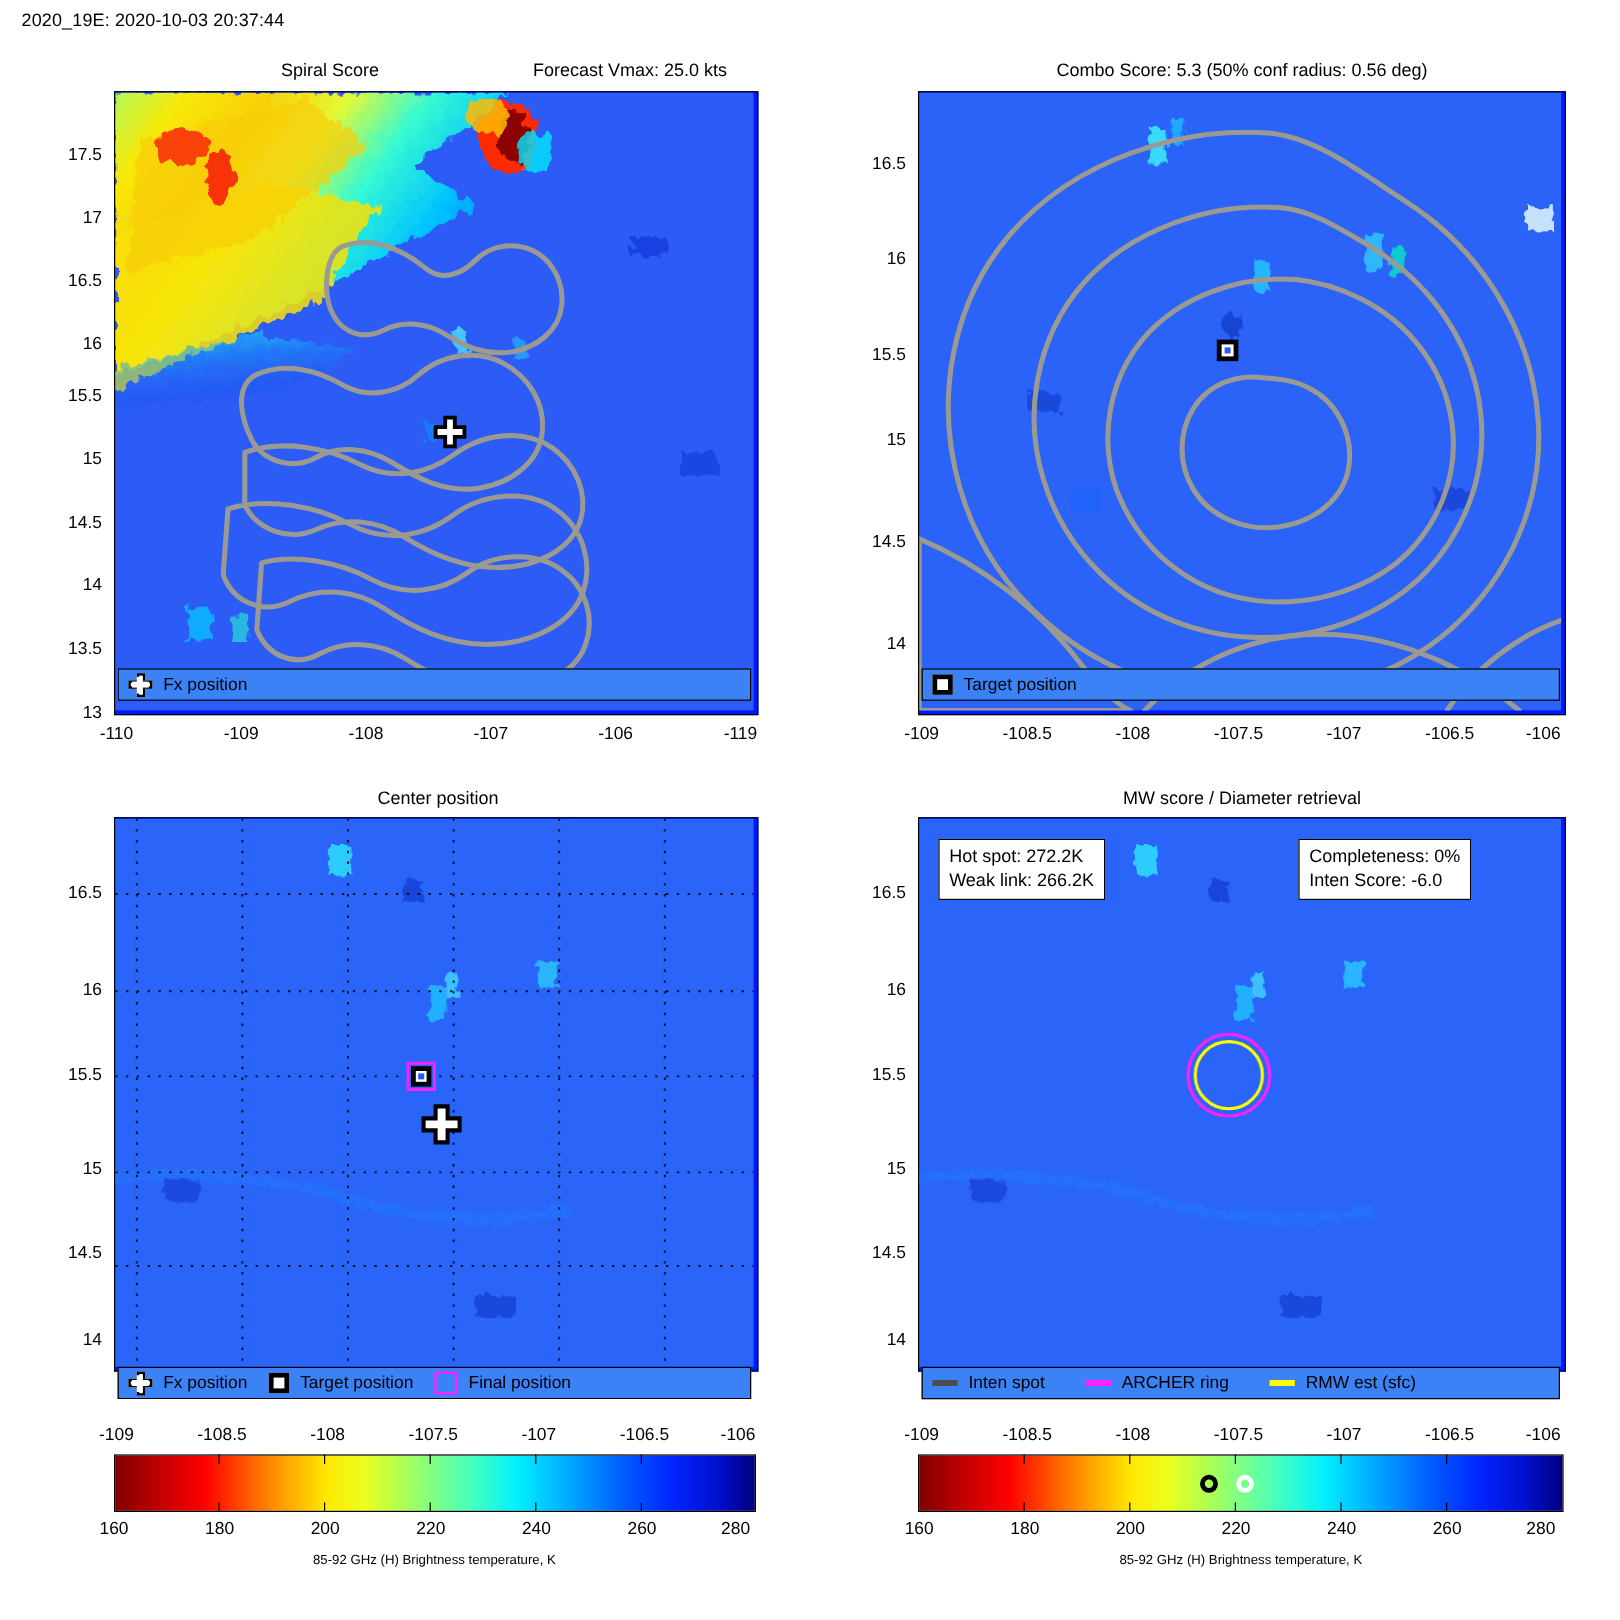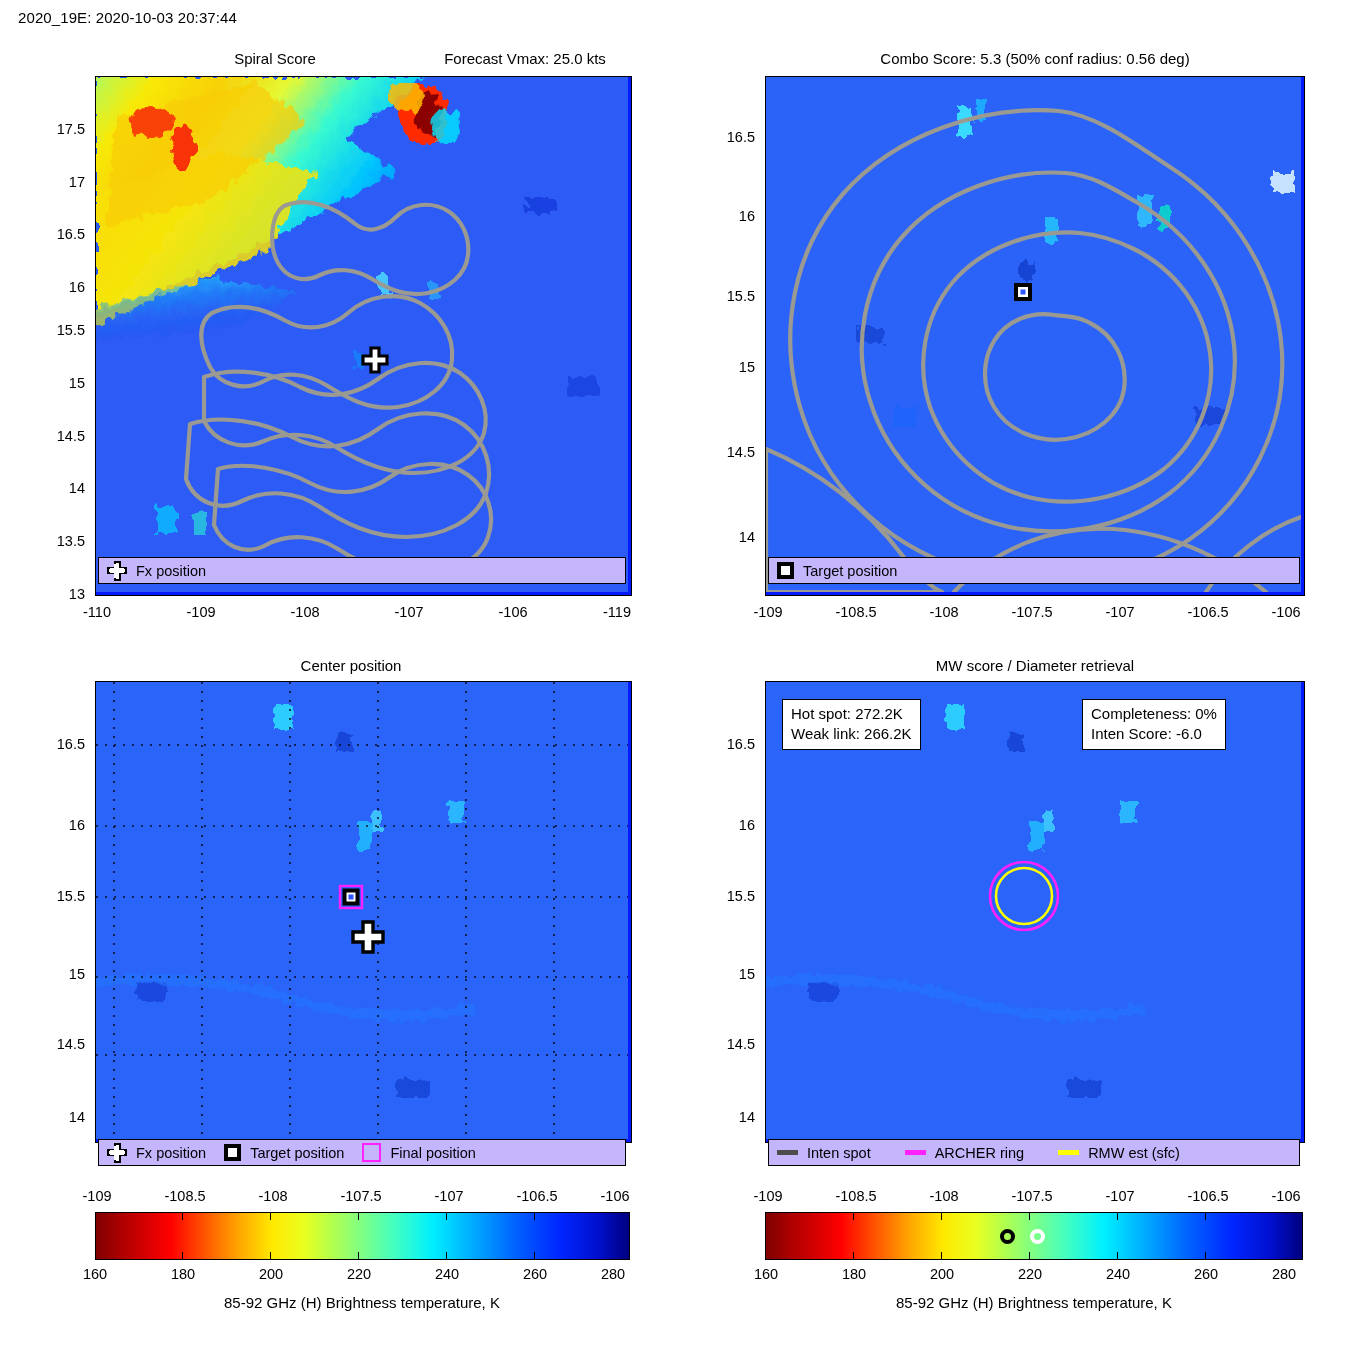--- a/index.html
+++ b/index.html
@@ -10,21 +10,21 @@
   .panel{position:absolute;}
   .ptitle{position:absolute;font-size:15px;text-align:center;white-space:nowrap;}
 
   .axbox{position:absolute;border:1.5px solid #000;overflow:hidden;background:#0019ff;}
 
   
   .ylab{position:absolute;font-size:14.5px;text-align:right;white-space:nowrap;transform:translateY(-50%);}
   .xlab{position:absolute;font-size:14.5px;text-align:center;white-space:nowrap;transform:translateX(-50%);}
 
   
-  .legbox{position:absolute;background:#c4b5fd;border:1.2px solid #000;display:flex;align-items:center;
+  .legbox{position:absolute;background:#3b82f6;border:1.2px solid #000;display:flex;align-items:center;
           font-size:14.5px;box-sizing:border-box;padding:0 8px;height:27px;z-index:40;}
   .legitem{display:flex;align-items:center;margin-right:18px;white-space:nowrap;}
   .legitem .lbl{margin-left:9px;}
 
   
   .cross{position:relative;width:20px;height:20px;}
   .cross::before,.cross::after{content:"";position:absolute;background:#fff;border:2px solid #000;box-sizing:border-box;}
   .cross::before{left:6.5px;top:0;width:7px;height:20px;}
   .cross::after{top:6.5px;left:0;height:7px;width:20px;}
   .cross i{position:absolute;left:7px;top:3px;width:5px;height:14px;background:#fff;z-index:2;}
@@ -41,21 +41,21 @@
   
   .cbwrap{position:absolute;}
   .cbar{position:absolute;border:1.3px solid #000;box-sizing:border-box;
         background:linear-gradient(to right,
           #800000 0%, #b00000 5%, #ff0000 14%, #ff6a00 22%,
           #ffa800 27%, #ffe800 33%, #eaff20 39%, #b6ff4a 44%,
           #7dff86 50%, #43ffc0 56%, #00f0ff 63%, #00a8ff 71%,
           #0060ff 79%, #0026ff 87%, #0010d0 94%, #000080 100%);}
   .cbtick{position:absolute;width:1.3px;background:#000;}
   .cblab{position:absolute;font-size:14.5px;text-align:center;white-space:nowrap;transform:translateX(-50%);}
-  .cbcap{position:absolute;font-size:15px;text-align:center;white-space:nowrap;transform:translateX(-50%);}
+  .cbcap{position:absolute;font-size:11px;text-align:center;white-space:nowrap;transform:translateX(-50%);}
   .cbring{position:absolute;width:15px;height:15px;border-radius:50%;box-sizing:border-box;border:4px solid #000;z-index:5;}
   .cbring.white{border-color:#fff;}
 
   svg{display:block;}
 </style>
 </head>
 <body>
 
 <div class="header">2020_19E: 2020-10-03 20:37:44</div>
 
@@ -271,21 +271,21 @@
     <div class="xlab" style="left:856px;top:604px;">-108.5</div>
     <div class="xlab" style="left:944px;top:604px;">-108</div>
     <div class="xlab" style="left:1032px;top:604px;">-107.5</div>
     <div class="xlab" style="left:1120px;top:604px;">-107</div>
     <div class="xlab" style="left:1208px;top:604px;">-106.5</div>
     <div class="xlab" style="left:1286px;top:604px;">-106</div>
   </div>
 </div>
 
 <div class="panel">
-  <div class="ptitle" style="left:171px;top:657px;width:360px;">Center position</div>
+  <div class="ptitle" style="left:185px;top:657px;width:360px;">Center position</div>
 
   <div class="axbox" style="left:95px;top:681px;width:535px;height:460px;">
     <svg width="532" height="457" viewBox="0 0 532 457">
       <defs>
         <filter id="px3" x="0" y="0" width="100%" height="100%">
           <feTurbulence type="fractalNoise" baseFrequency="0.075 0.075" numOctaves="3" seed="41" result="n"></feTurbulence>
           <feColorMatrix in="n" type="matrix" values="0 0 0 0 0.05  0 0 0 0 0.22  0 0 0 0 1  0 0 0 0 1" result="c"></feColorMatrix>
           <feComposite in="c" in2="SourceGraphic" operator="in"></feComposite>
         </filter>
         <filter id="pxd3" x="0" y="0" width="100%" height="100%">

